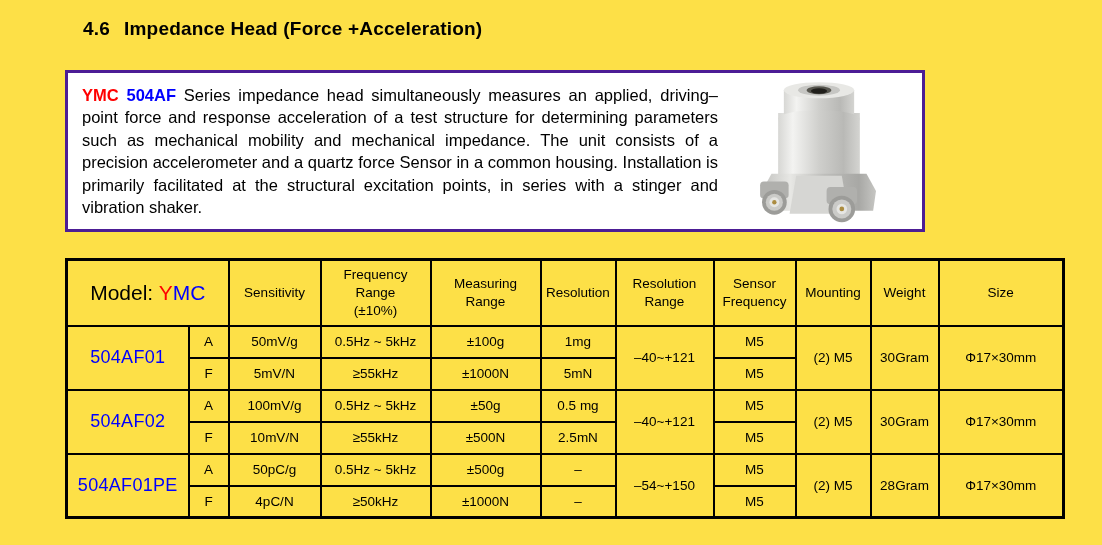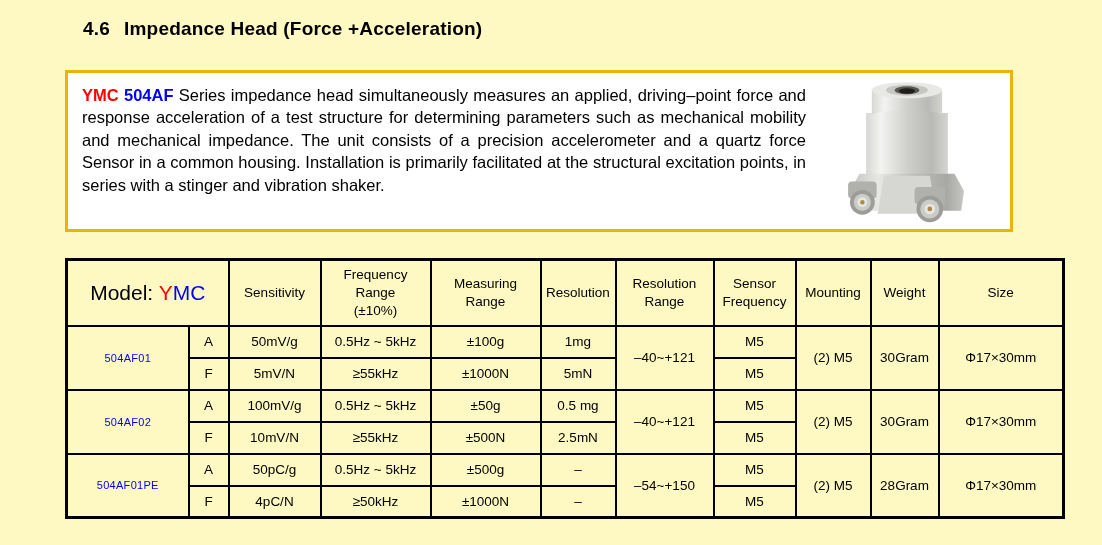--- a/index.html
+++ b/index.html
@@ -5,41 +5,41 @@
   * { margin: 0; padding: 0; box-sizing: border-box; }
   html, body { background: #ffffff; }
   body {
     font-family: "Liberation Sans", sans-serif;
     color: #000;
   }
   .page {
     position: relative;
     width: 1102px;
     height: 545px;
-    background: #fef9c3;
+    background: #fde047;
     overflow: hidden;
   }
   .section-heading {
     position: absolute;
     left: 83px;
     top: 18px;
     font-size: 19px;
     font-weight: bold;
     letter-spacing: 0.2px;
   }
   .section-heading .num { margin-right: 14px; }
 
   
   .desc-box {
     position: absolute;
     left: 65px;
     top: 70px;
-    width: 948px;
+    width: 860px;
     height: 162px;
-    border: 3px solid #eab308;
+    border: 3px solid #4c1d95;
     background: #fff;
     display: flex;
     align-items: stretch;
   }
   .desc-text {
     width: 752px;
     padding: 11px 6px 0 14px;
     font-size: 16.5px;
     line-height: 22.4px;
     text-align: justify;
@@ -73,21 +73,21 @@
     font-weight: normal;
     overflow: hidden;
   }
   .spec thead tr { height: 66px; }
   .spec tbody tr { height: 32px; }
   .spec th .hl { display: block; line-height: 1.32; }
   .model-header { font-size: 21px; font-weight: bold; }
   .model-header .red { color: #ff0000; }
   .model-header .blue { color: #0000ff; }
   .model-cell {
-    font-size: 11px;
+    font-size: 18px;
     font-weight: bold;
     color: #0000ff;
     letter-spacing: 0.3px;
     border-radius: 12px;
   }
 </style>
 </head>
 <body>
 
 <div class="page">

